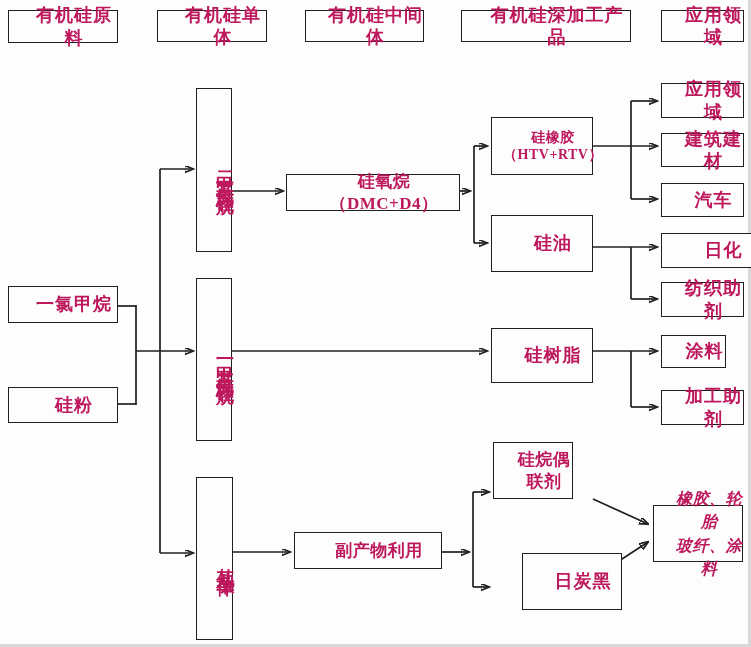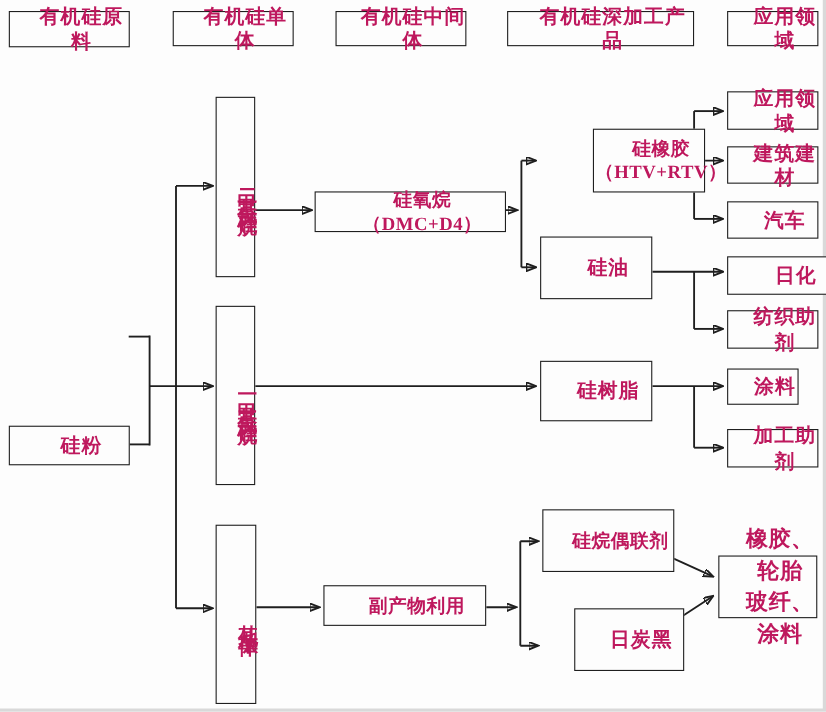--- a/index.html
+++ b/index.html
@@ -30,22 +30,22 @@
   }
   .node.hdr{font-size:18px;}
   .node.vertical{
     writing-mode:vertical-rl;
     text-orientation:upright;
     letter-spacing:4px;
     line-height:1;
     padding-top:4px;
   }
   .node.mid{font-size:17px;letter-spacing:0.5px;}
-  .node.two-line{font-size:17px;letter-spacing:0.5px;margin-left:48px;}
-  .node.final{font-size:20px;letter-spacing:0.5px;line-height:1.45;}
+  .node.two-line{font-size:14px;letter-spacing:0.5px;}
+  .node.final{font-size:16px;letter-spacing:0.5px;line-height:1.45;font-style:italic;}
 </style>
 </head>
 <body>
 
 <div id="stage">
 
   <svg class="wires" viewBox="0 0 751 647">
     <defs>
       <marker id="arw" markerWidth="10" markerHeight="8" refX="8.5" refY="3.5" orient="auto" markerUnits="userSpaceOnUse">
         <path d="M0,0 L9,3.5 L0,7 Z" fill="#1f1f1f" stroke="none"></path>
@@ -93,34 +93,35 @@
     <line x1="593" y1="499" x2="648" y2="524" marker-end="url(#arw)"></line>
     <line x1="593" y1="578" x2="648" y2="542" marker-end="url(#arw)"></line>
   </svg>
 
   <div class="node hdr" style="left:8px;top:10px;width:110px;height:33px">有机硅原料</div>
   <div class="node hdr" style="left:157px;top:10px;width:110px;height:32px">有机硅单体</div>
   <div class="node hdr" style="left:305px;top:10px;width:119px;height:32px">有机硅中间体</div>
   <div class="node hdr" style="left:461px;top:10px;width:170px;height:32px">有机硅深加工产品</div>
   <div class="node hdr" style="left:661px;top:10px;width:83px;height:32px">应用领域</div>
 
+  <div class="node" style="left:8px;top:286px;width:110px;height:37px">一氯甲烷</div>
   <div class="node" style="left:8px;top:387px;width:110px;height:36px">硅粉</div>
 
   <div class="node vertical" style="left:196px;top:88px;width:36px;height:164px">二甲基二氯硅烷</div>
   <div class="node vertical" style="left:196px;top:278px;width:36px;height:163px">一甲基三氯硅烷</div>
   <div class="node vertical" style="left:196px;top:477px;width:37px;height:163px">其他单体</div>
 
   <div class="node mid" style="left:286px;top:174px;width:174px;height:37px">硅氧烷（DMC+D4）</div>
   <div class="node mid" style="left:294px;top:532px;width:148px;height:37px">副产物利用</div>
 
   <div class="node two-line" style="left:491px;top:117px;width:102px;height:58px">硅橡胶
 （HTV+RTV）</div>
   <div class="node" style="left:491px;top:215px;width:102px;height:57px">硅油</div>
   <div class="node" style="left:491px;top:328px;width:102px;height:55px">硅树脂</div>
-  <div class="node mid" style="left:493px;top:463px;width:120px;height:57px">硅烷偶联剂</div>
+  <div class="node mid" style="left:493px;top:442px;width:80px;height:57px">硅烷偶联剂</div>
   <div class="node" style="left:522px;top:553px;width:100px;height:57px">日炭黑</div>
 
   <div class="node" style="left:661px;top:83px;width:83px;height:35px">应用领域</div>
   <div class="node" style="left:661px;top:133px;width:83px;height:34px">建筑建材</div>
   <div class="node" style="left:661px;top:183px;width:83px;height:34px">汽车</div>
   <div class="node" style="left:661px;top:233px;width:103px;height:35px">日化</div>
   <div class="node" style="left:661px;top:282px;width:83px;height:35px">纺织助剂</div>
   <div class="node" style="left:661px;top:335px;width:65px;height:33px">涂料</div>
   <div class="node" style="left:661px;top:390px;width:83px;height:35px">加工助剂</div>
   <div class="node final" style="left:653px;top:505px;width:90px;height:57px">橡胶、轮胎

